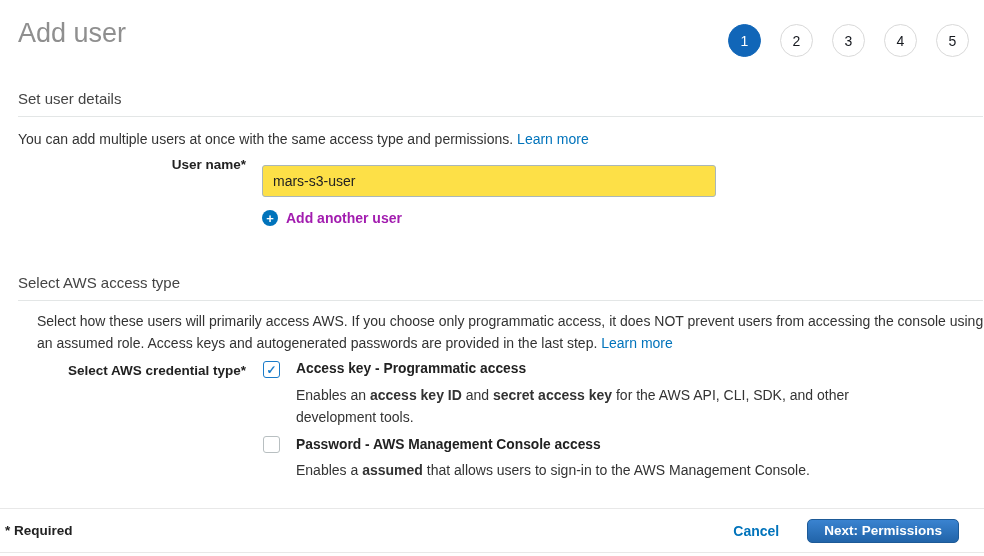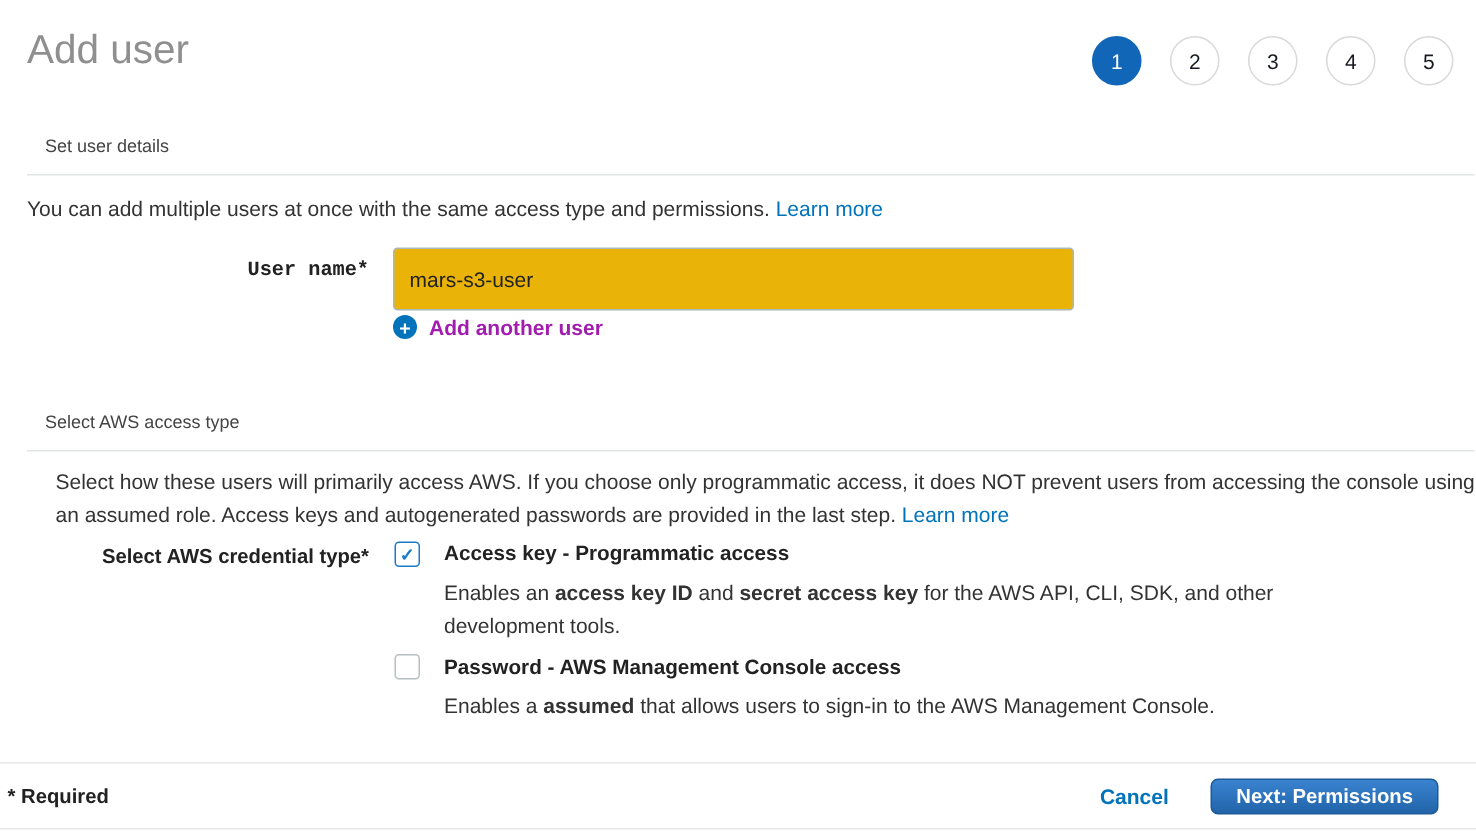--- a/index.html
+++ b/index.html
@@ -5,39 +5,39 @@
   * { margin:0; padding:0; box-sizing:border-box; }
   html,body { width:984px; height:556px; background:#fff; font-family:"Liberation Sans", sans-serif; color:#333; overflow:hidden; }
   body { position:relative; }
 
   .page-title { position:absolute; left:18px; top:18px; font-size:27px; font-weight:400; color:#8f8f8f; }
 
   .steps { position:absolute; top:24px; right:15px; display:flex; gap:19px; }
   .step { width:33px; height:33px; border-radius:50%; border:1px solid #d9d9d9; background:#fff; color:#16191f; font-size:14px; display:flex; align-items:center; justify-content:center; }
   .step.active { background:#1166b8; border-color:#1166b8; color:#fff; }
 
-  .section-heading { position:absolute; left:18px; font-size:12px; font-weight:400; color:#444;margin-left:12px; }
+  .section-heading { position:absolute; left:18px; font-size:15px; font-weight:400; color:#444; }
   #h-user-details { top:90px; }
   #h-access-type { top:274px; }
 
   .rule { position:absolute; left:18px; right:1px; height:1px; background:#e3e6e6; }
   #rule1 { top:116px; }
   #rule2 { top:300px; }
 
   .para { position:absolute; left:18px; font-size:14px; color:#333; line-height:22px; }
   #intro1 { top:128px; }
   #intro2 { top:310px; width:950px;margin-left:19px; }
 
   .link { color:#0073bb; text-decoration:none; cursor:pointer; }
 
   .field-label { position:absolute; left:0; width:246px; text-align:right; font-weight:bold; font-size:13.5px; color:#222; }
-  #username-label { top:173px;font-family:Liberation Mono, monospace; }
+  #username-label { top:157px; }
   #credential-label { top:363px; }
 
-  .username-input { position:absolute; left:262px; top:165px; width:454px; height:42px; border:1px solid #aab7b8; border-radius:3px; font-size:14px; color:#222; padding:0 10px; font-family:inherit; background:#eab308; }
+  .username-input { position:absolute; left:262px; top:165px; width:454px; height:32px; border:1px solid #aab7b8; border-radius:3px; font-size:14px; color:#222; padding:0 10px; font-family:inherit; background:#fde047; }
 
   .add-another { position:absolute; left:262px; top:210px; display:flex; align-items:center; gap:8px; cursor:pointer; background:none; border:none; font-family:inherit; }
   .plus-icon { width:16px; height:16px; border-radius:50%; background:#0073bb; color:#fff; font-size:13px; font-weight:bold; display:flex; align-items:center; justify-content:center; line-height:1; }
   .add-another .lbl { color:#a21caf; font-weight:bold; font-size:14px; }
 
   .checkbox { position:absolute; left:263px; width:17px; height:17px; border-radius:3px; background:#fff; display:flex; align-items:center; justify-content:center; cursor:pointer; }
   #cb1 { top:361px; border:1px solid #1a7bc9; color:#1a7bc9; font-size:12px; font-weight:bold; }
   #cb2 { top:436px; border:1px solid #b8bfc1; color:transparent; }
 
   .opt-title { position:absolute; left:296px; font-weight:bold; font-size:13.8px; color:#222; }

